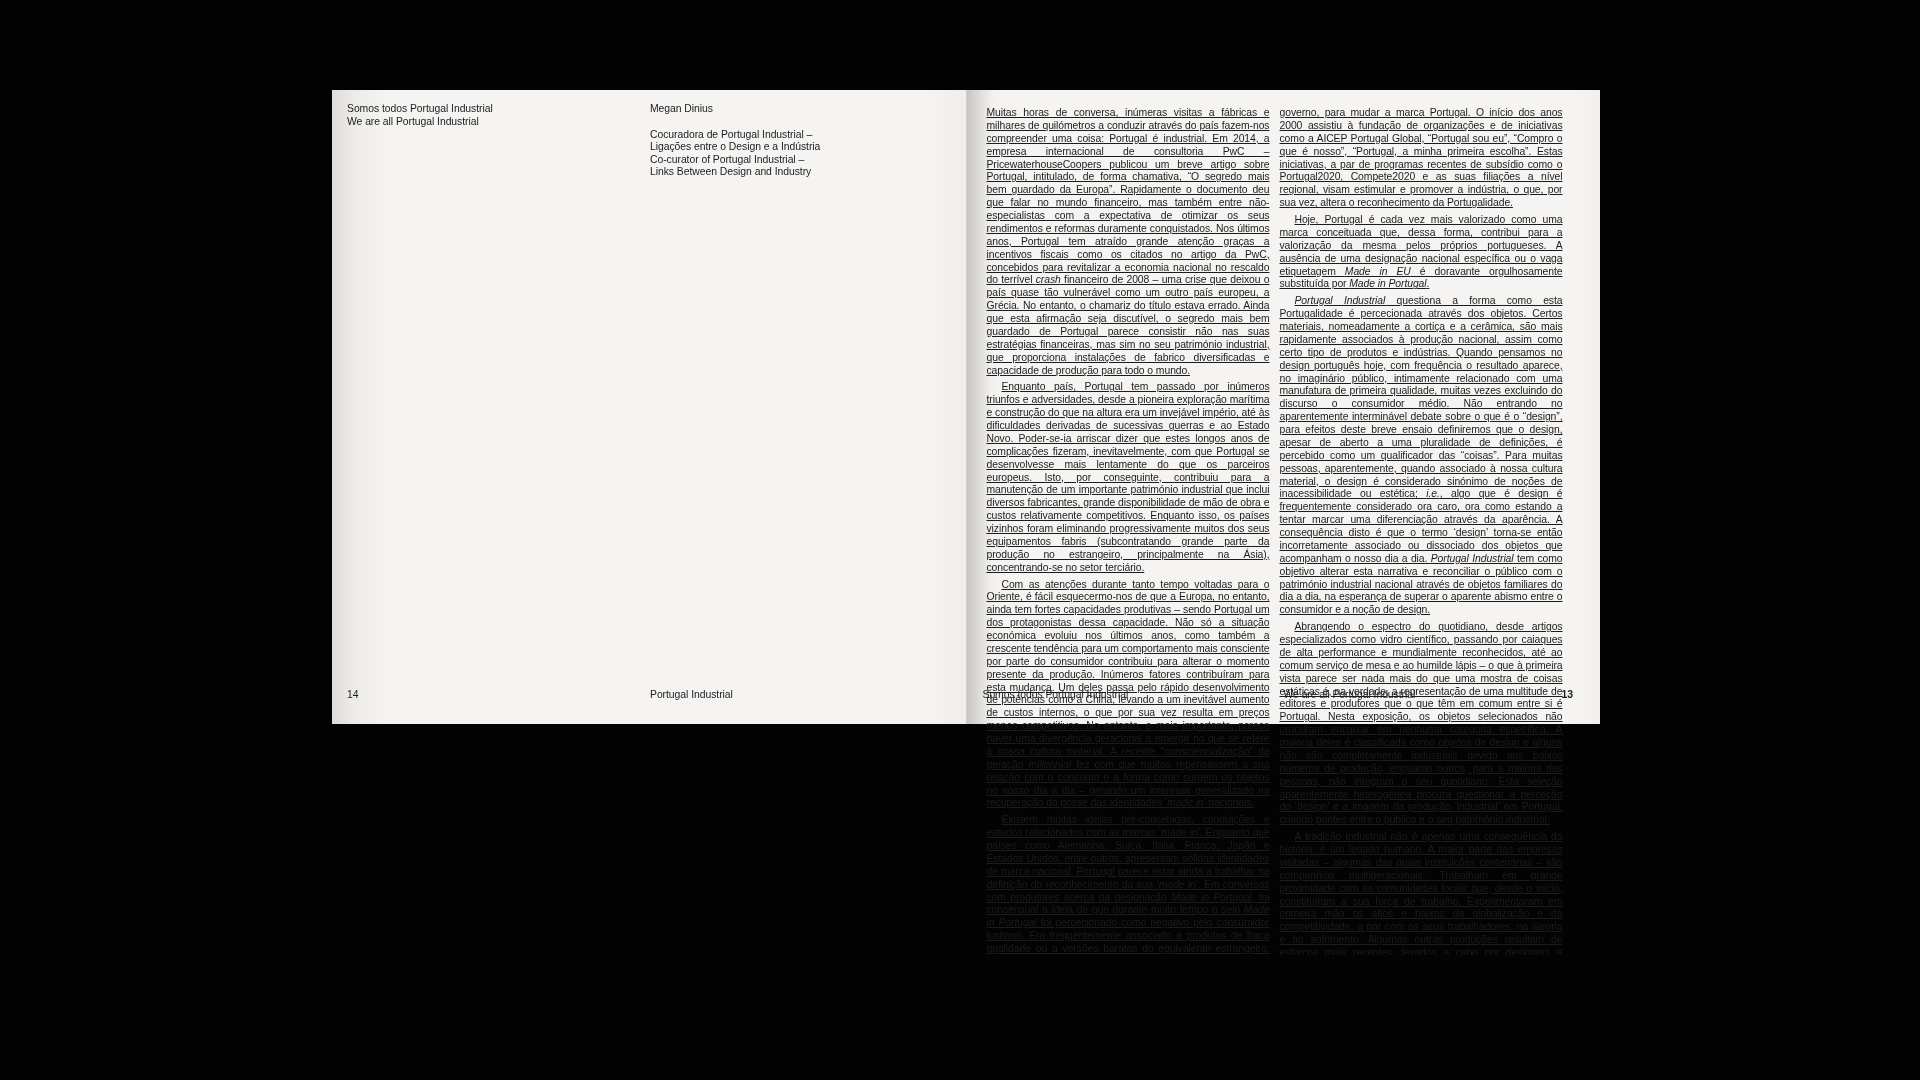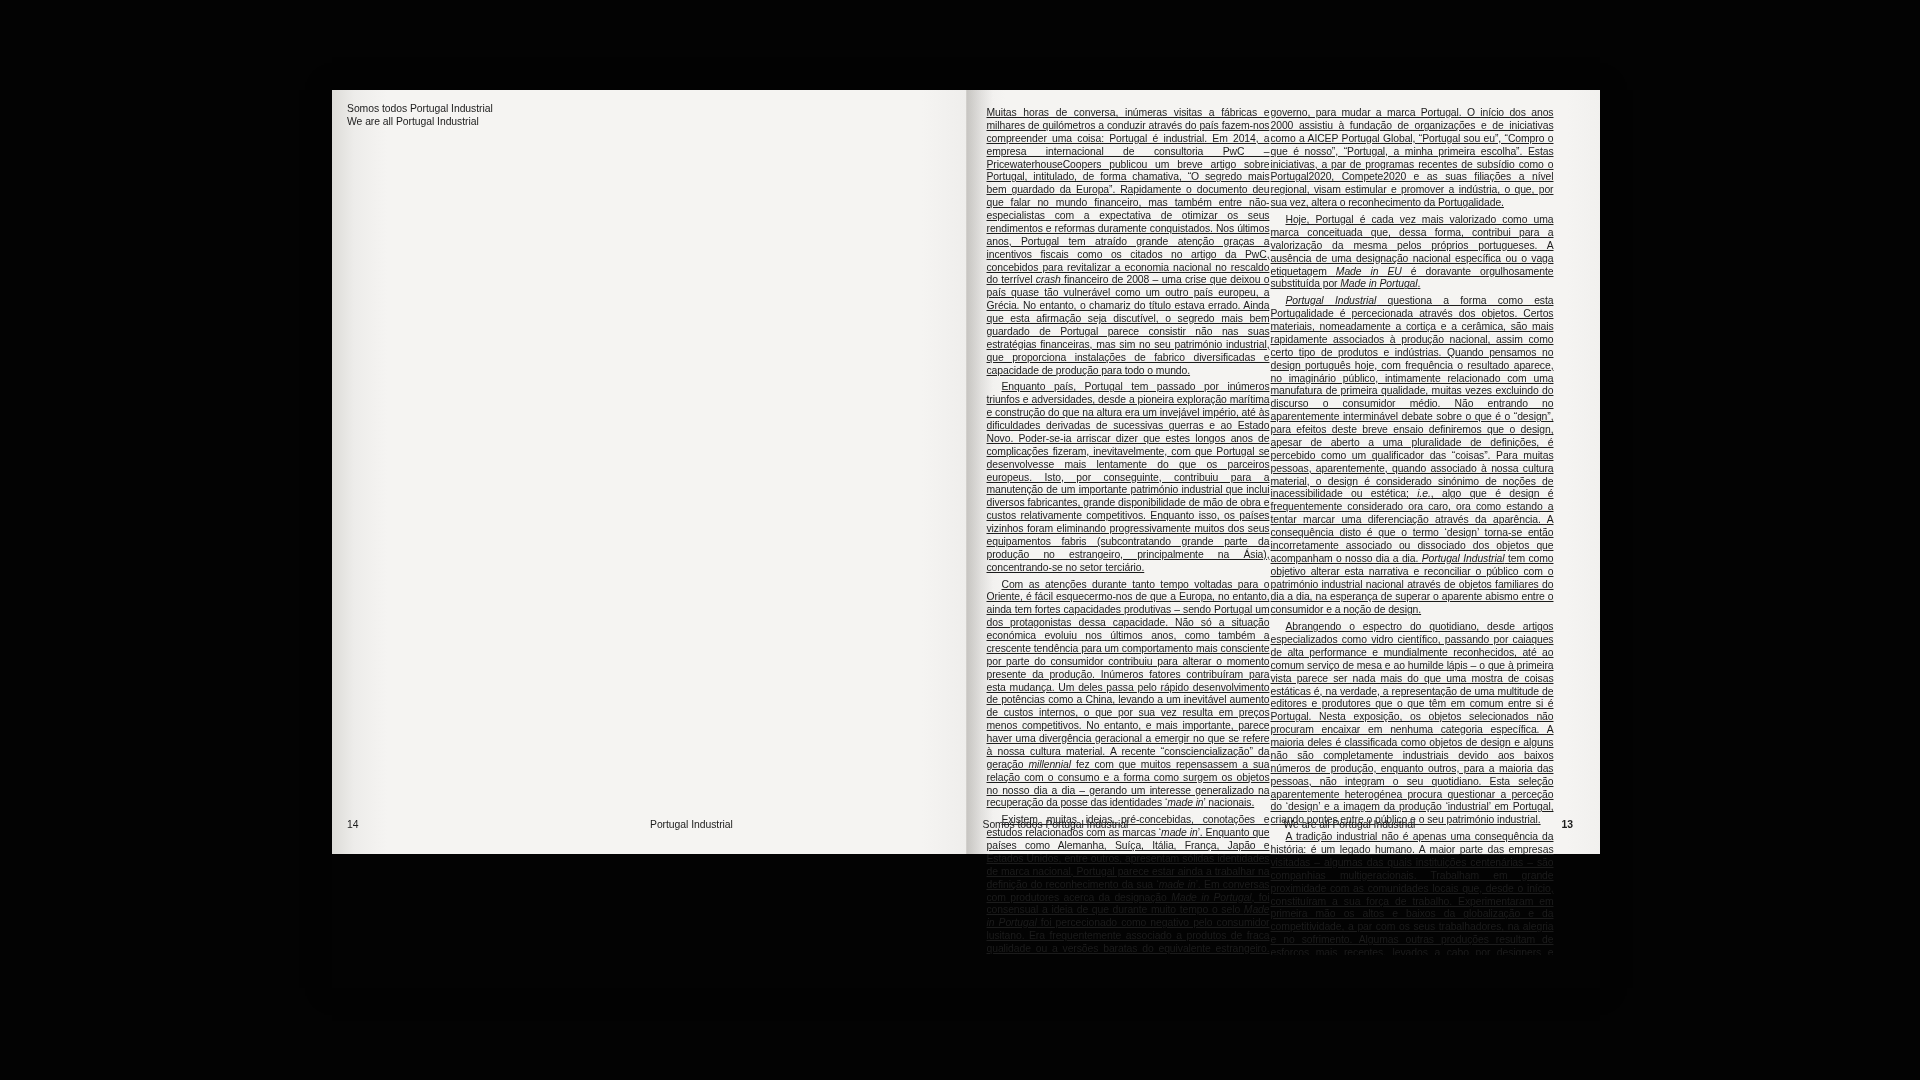--- a/index.html
+++ b/index.html
@@ -16,21 +16,21 @@
     left: 332px;
     top: 90px;
     width: 1268px;
     height: 898px;
     display: flex;
     box-shadow: 0 0 22px rgba(0,0,0,0.55);
   }
   .page {
     position: relative;
     width: 634px;
-    height: 764px;
+    height: 634px;
     color: #1c1c1c;
   }
   .page-left {
     background: linear-gradient(90deg, #dddcd8 0px, #edecea 22px, #f5f4f2 55px, #f5f4f2 590px, #efeeec 634px);
   }
   .page-right {
     background: linear-gradient(90deg, #e6e5e2 0px, #f0efed 14px, #f5f4f2 38px, #f5f4f2 600px, #f1f0ee 634px);
     border-left: 1px solid #d2d0cc;
   }
   .spine-shadow {
@@ -53,40 +53,49 @@
     top: 13px;
     width: 291px;
     height: 852px;
     overflow: hidden;
     font-size: 10.4px;
     line-height: 12.88px;
     letter-spacing: -0.08px;
     text-align: justify;
   }
   .col-1 { left: 16px; }
-  .col-2 { left: 300px; }
+  .col-2 { left: 309px; }
   .para { margin: 4px; hyphens: auto; text-decoration: underline; -webkit-hyphens: auto; }
   .para.indent { text-indent: 15px; }
   .rp-footer-left  { position: absolute; left: 16px;  bottom: 22px; }
   .rp-footer-mid   { position: absolute; left: 317px; bottom: 22px; }
   .rp-footer-num   { position: absolute; right: 27px; bottom: 22px; font-weight: bold; }
   .lp-footer-num   { position: absolute; left: 15px;  bottom: 22px; }
   .lp-footer-title { position: absolute; left: 318px; bottom: 22px; }
 </style>
 </head>
 <body>
 
 <div class="spread">
 
   <div class="page page-left">
     <div class="lp-title small-text">
       <div>Somos todos Portugal Industrial</div>
       <div>We are all Portugal Industrial</div>
     </div>
 
+    <div class="lp-author-block small-text">
+      <div>Megan Dinius</div>
+      <div class="lp-credits">
+          <div>Cocuradora de Portugal Industrial –</div>
+          <div>Ligações entre o Design e a Indústria</div>
+          <div>Co-curator of Portugal Industrial –</div>
+          <div>Links Between Design and Industry</div>
+        </div>
+    </div>
 
     <div class="lp-footer-num small-text">14</div>
     <div class="lp-footer-title small-text">Portugal Industrial</div>
   </div>
 
   <div class="page page-right">
     <div class="spine-shadow"></div>
 
     <div class="col col-1">
         <p class="para" lang="pt">Muitas horas de conversa, inúmeras visitas a fábricas e milhares de quilómetros a conduzir através do país fazem-nos compreender uma coisa: Portugal é industrial. Em 2014, a empresa internacional de consultoria PwC – PricewaterhouseCoopers publicou um breve artigo sobre Portugal, intitulado, de forma chamativa, “O segredo mais bem guardado da Europa”. Rapidamente o documento deu que falar no mundo financeiro, mas também entre não-especialistas com a expectativa de otimizar os seus rendimentos e reformas duramente conquistados. Nos últimos anos, Portugal tem atraído grande atenção graças a incentivos fiscais como os citados no artigo da PwC, concebidos para revitalizar a economia nacional no rescaldo do terrível <i>crash</i> financeiro de 2008 – uma crise que deixou o país quase tão vulnerável como um outro país europeu, a Grécia. No entanto, o chamariz do título estava errado. Ainda que esta afirmação seja discutível, o segredo mais bem guardado de Portugal parece consistir não nas suas estratégias financeiras, mas sim no seu património industrial, que proporciona instalações de fabrico diversificadas e capacidade de produção para todo o mundo.</p>

